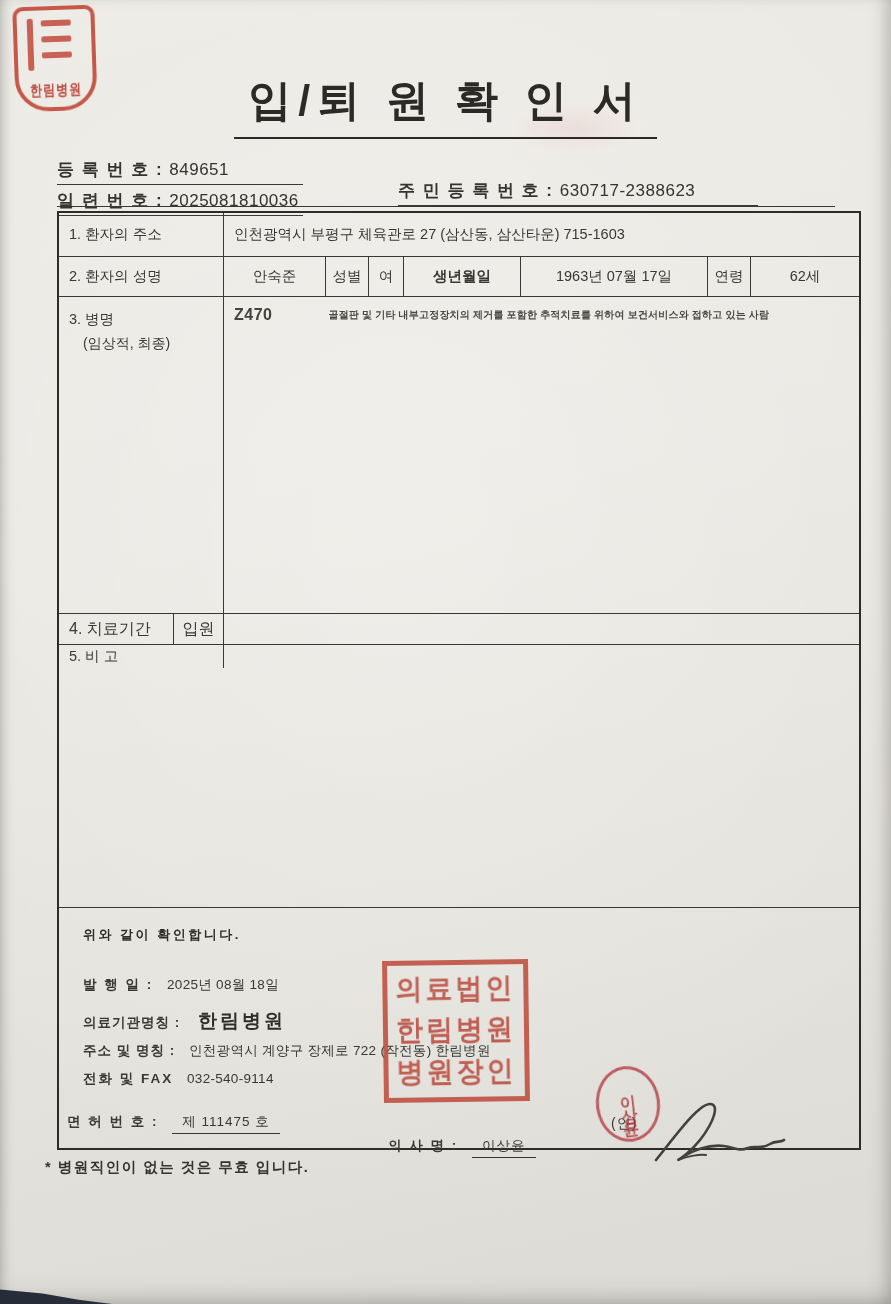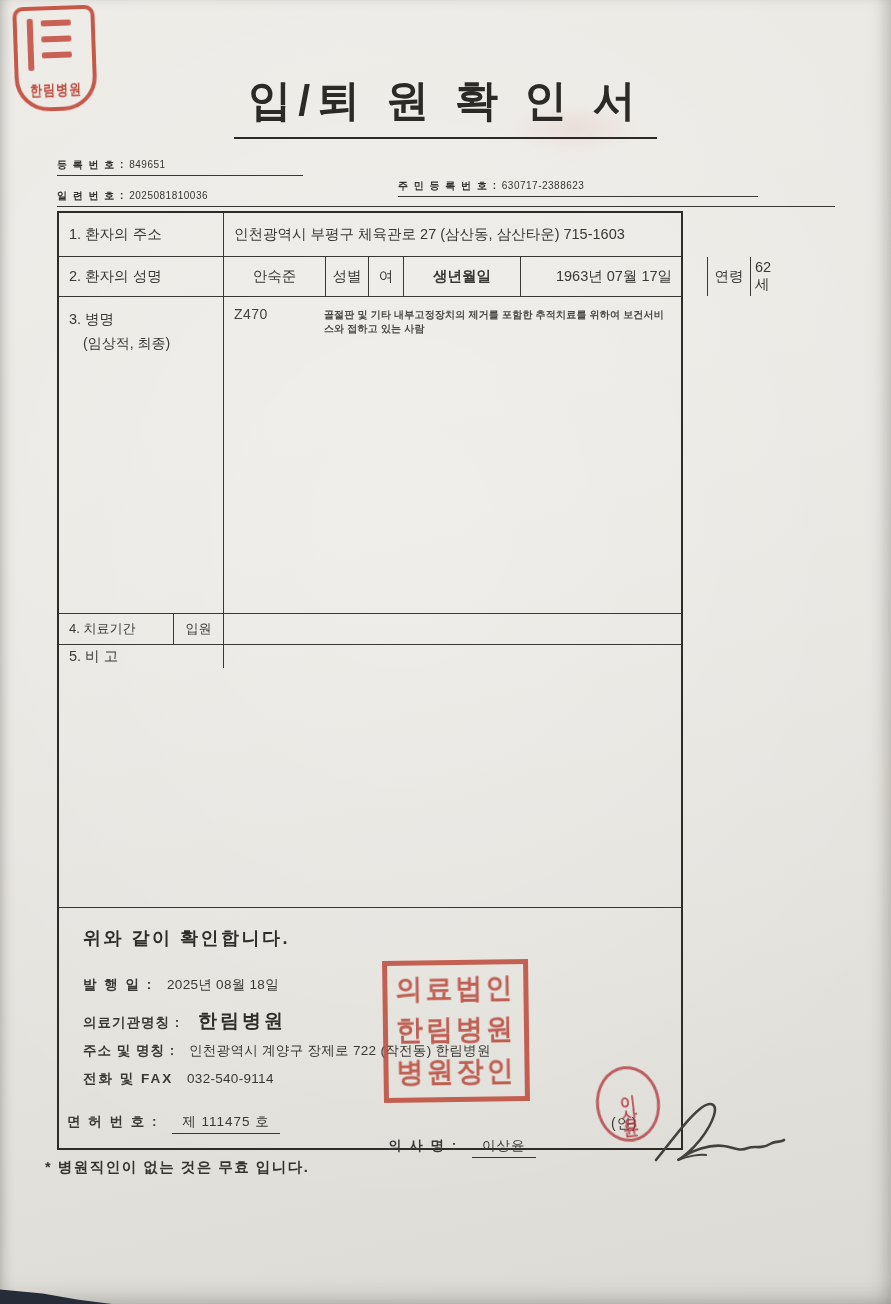--- a/index.html
+++ b/index.html
@@ -28,60 +28,60 @@
   .corner-seal{left:14px;top:6px;width:74px;height:97px;
     border:4px solid rgba(191,62,47,.85);border-radius:10px 10px 34px 34px;
     transform:rotate(-2deg);filter:blur(.2px);}
   .corner-seal .bar-v{position:absolute;left:10px;top:8px;width:6px;height:52px;background:rgba(191,62,47,.8);border-radius:2px;}
   .corner-seal .bar-h{position:absolute;left:24px;width:30px;height:6px;background:rgba(191,62,47,.8);border-radius:2px;}
   .corner-seal .b1{top:10px;} .corner-seal .b2{top:26px;} .corner-seal .b3{top:42px;}
   .corner-seal .seal-name{position:absolute;left:0;right:0;bottom:8px;text-align:center;
     font-size:12px;font-weight:bold;color:rgba(185,55,43,.9);letter-spacing:1px;transform:scaleY(1.25);}
 
   
-  .reg-line{font-size:10px;font-weight:bold;letter-spacing:1.5px;color:#35332f;}
+  .reg-line{font-size:17px;font-weight:bold;letter-spacing:1.5px;color:#35332f;}
   .u-line{display:inline-block;border-bottom:1.6px solid #3a3834;padding-bottom:3px;}
   .reg1{left:57px;top:158px;width:248px;}
   .reg2{left:57px;top:189px;width:248px;}
   .reg3{left:398px;top:179px;width:365px;}
   .reg-val{font-weight:normal;letter-spacing:.5px;}
 
   .top-rule{left:57px;top:206px;width:778px;border-top:1.6px solid #3a3834;height:0;}
 
   
-  .doc-table{left:57px;top:211px;width:626px;height:939px;border:2.6px solid #2e2c29;box-sizing:border-box;
+  .doc-table{left:57px;top:211px;width:804px;height:939px;border:2.6px solid #2e2c29;box-sizing:border-box;
     display:flex;flex-direction:column;}
   .t-row{display:flex;border-bottom:1.5px solid #3a3834;box-sizing:border-box;}
   .t-cell{box-sizing:border-box;border-right:1.5px solid #3a3834;display:flex;align-items:center;
     font-size:14.5px;color:#3a3834;padding:2px 10px;}
   .t-cell.last{border-right:none;}
   .t-cell.center{justify-content:center;padding:2px 4px;}
   .lblcol{width:165px;flex:none;}
   .row1{height:44px;} .row2{height:40px;} .row3{height:317px;} .row4{height:31px;} .row5{height:263px;flex-direction:column;}
   .row-footer{flex:1;border-bottom:none;position:relative;}
   .row3 .t-cell{align-items:flex-start;}
   .lbl-stack{padding-top:8px;line-height:1.7;}
   .lbl-indent{padding-left:14px;font-size:14px;}
   .diag-wrap{display:flex;align-items:flex-start;padding-top:7px;}
-  .diag-code{font-size:14px;color:#45433f;letter-spacing:.5px;}
+  .diag-code{font-size:16px;color:#45433f;letter-spacing:.5px;font-weight:bold;}
   .diag-text{font-size:10px;font-weight:bold;color:#4a4844;margin-left:56px;padding-top:2px;letter-spacing:.2px;}
   .c-name{width:102px;flex:none;}
   .c-sexlbl{width:43px;flex:none;}
   .c-sex{width:35px;flex:none;}
   .c-birthlbl{width:117px;flex:none;font-weight:bold;}
   .c-birth{width:187px;flex:none;}
   .c-agelbl{width:43px;flex:none;}
   .c-age{flex:1;}
   .c-trtlbl{width:115px;flex:none;}
   .c-trttype{width:50px;flex:none;}
-  .row4 .t-cell{font-size:13px;}
+  .row4 .t-cell{font-size:16px;}
 
   
   .f-item{position:absolute;font-size:13.5px;color:#3a3834;white-space:nowrap;}
-  .confirm{left:24px;top:18px;font-size:18px;font-weight:bold;letter-spacing:2.5px;color:#2f2d2a;}
+  .confirm{left:24px;top:18px;font-size:13px;font-weight:bold;letter-spacing:2.5px;color:#2f2d2a;}
   .f-lbl{font-weight:bold;letter-spacing:2px;}
   .issue{left:24px;top:68px;}
   .inst{left:24px;top:100px;}
   .inst .f-val{font-size:19px;font-weight:bold;letter-spacing:3px;margin-left:14px;color:#2f2d2a;}
   .addr{left:24px;top:134px;}
   .phone{left:24px;top:162px;}
   .f-val{margin-left:10px;letter-spacing:.3px;}
   .license{left:8px;top:205px;}
   .doctor{left:329px;top:205px;margin-top:24px;}
   .uval{display:inline-block;border-bottom:1.4px solid #3a3834;padding:0 10px 2px 10px;margin-left:10px;letter-spacing:1px;}

